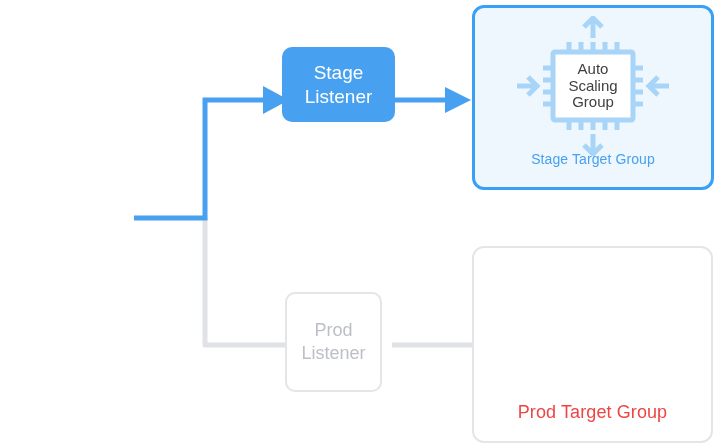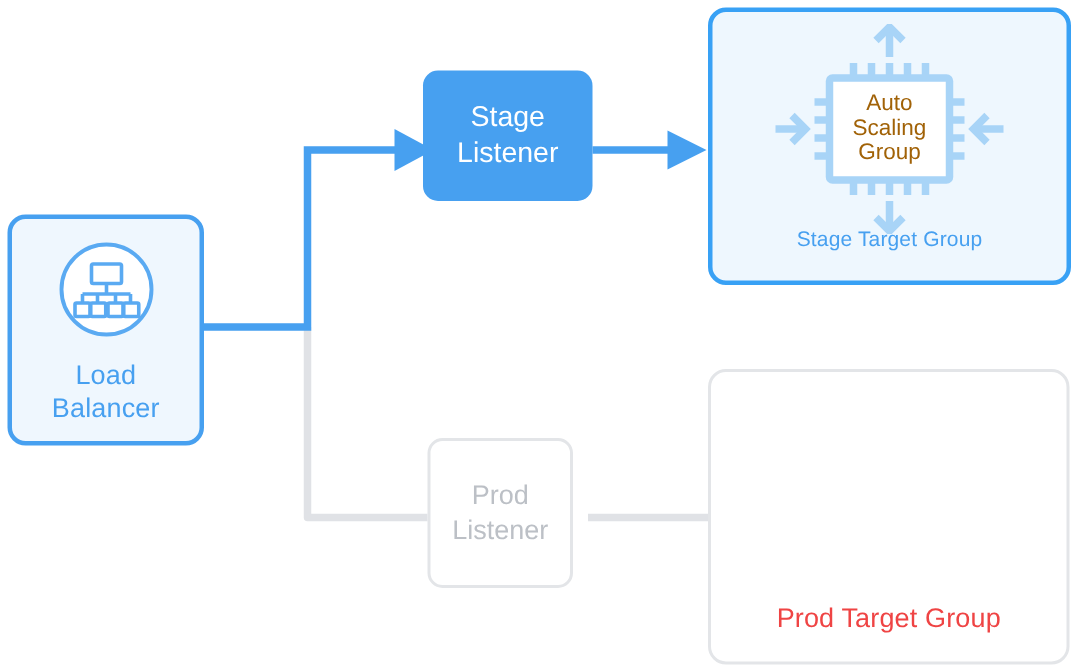--- a/index.html
+++ b/index.html
@@ -47,21 +47,21 @@
     font-size: 18px;
     line-height: 22px;
     text-align: center;
     white-space: pre-line;
     letter-spacing: .1px;
   }
 
   
   #stage-listener {
     left: 282px; top: 47px;
-    width: 113px; height: 87px;
+    width: 113px; height: 75px;
     background: #47a0f0;
     border-radius: 10px;
     display: flex;
     align-items: center;
     justify-content: center;
     z-index: 5;
   }
   #stage-listener .sl-label {
     color: #ffffff;
     font-size: 19px;
@@ -93,21 +93,21 @@
     color: #47a0f0;
     font-size: 14px;
     letter-spacing: .1px;
   }
   .asg-text {
     position: absolute;
     left: 50%; top: 50%;
     transform: translate(-50%, -50%);
     width: 92px;
     text-align: center;
-    color: #a16207;
+    color: #404040;
     font-size: 15px;
     line-height: 16.5px;
     white-space: pre-line;
   }
   .asg-holder { position: relative; width: 160px; height: 140px; }
 
   
   #prod-listener {
     left: 285px; top: 292px;
     width: 97px; height: 100px;
@@ -165,45 +165,20 @@
       <path d="M 134 218 L 205 218 L 205 100 L 265 100" fill="none" stroke="#47a0f0" stroke-width="5" stroke-linecap="butt" stroke-linejoin="miter"></path>
       <polygon points="263,86 289,100 263,114" fill="#47a0f0"></polygon>
     </g>
 
     <g>
       <path d="M 395 100 L 447 100" fill="none" stroke="#47a0f0" stroke-width="5" stroke-linecap="butt"></path>
       <polygon points="445,87 471,100 445,113" fill="#47a0f0"></polygon>
     </g>
   </svg>
 
-  <div class="node" id="load-balancer">
-    <span class="lb-icon">
-      <svg width="66" height="66" viewBox="0 0 66 66">
-        <circle cx="33" cy="33" r="30" fill="#ffffff" stroke="#5aaaf2" stroke-width="2.6"></circle>
-
-        <rect x="23" y="16" width="20" height="13" rx="1.2" fill="none" stroke="#5aaaf2" stroke-width="2.4"></rect>
-
-        <line x1="33" y1="29" x2="33" y2="36" stroke="#5aaaf2" stroke-width="2.4"></line>
-
-        <line x1="17" y1="36" x2="49" y2="36" stroke="#5aaaf2" stroke-width="2.4"></line>
-
-        <line x1="17" y1="36" x2="17" y2="42" stroke="#5aaaf2" stroke-width="2.4"></line>
-        <line x1="27" y1="36" x2="27" y2="42" stroke="#5aaaf2" stroke-width="2.4"></line>
-        <line x1="39" y1="36" x2="39" y2="42" stroke="#5aaaf2" stroke-width="2.4"></line>
-        <line x1="49" y1="36" x2="49" y2="42" stroke="#5aaaf2" stroke-width="2.4"></line>
-
-        <rect x="12" y="42" width="10" height="9" rx="1" fill="none" stroke="#5aaaf2" stroke-width="2.4"></rect>
-        <rect x="22.5" y="42" width="10" height="9" rx="1" fill="none" stroke="#5aaaf2" stroke-width="2.4"></rect>
-        <rect x="34" y="42" width="10" height="9" rx="1" fill="none" stroke="#5aaaf2" stroke-width="2.4"></rect>
-        <rect x="44.5" y="42" width="10" height="9" rx="1" fill="none" stroke="#5aaaf2" stroke-width="2.4"></rect>
-      </svg>
-    </span>
-    <span class="lb-label">Load
-Balancer</span>
-  </div>
 
   <div class="node" id="stage-listener">
     <span class="sl-label">Stage
 Listener</span>
   </div>
 
   <div class="node" id="stage-target-group">
 
     <div class="stg-icon-wrap">
       <div class="asg-holder">

